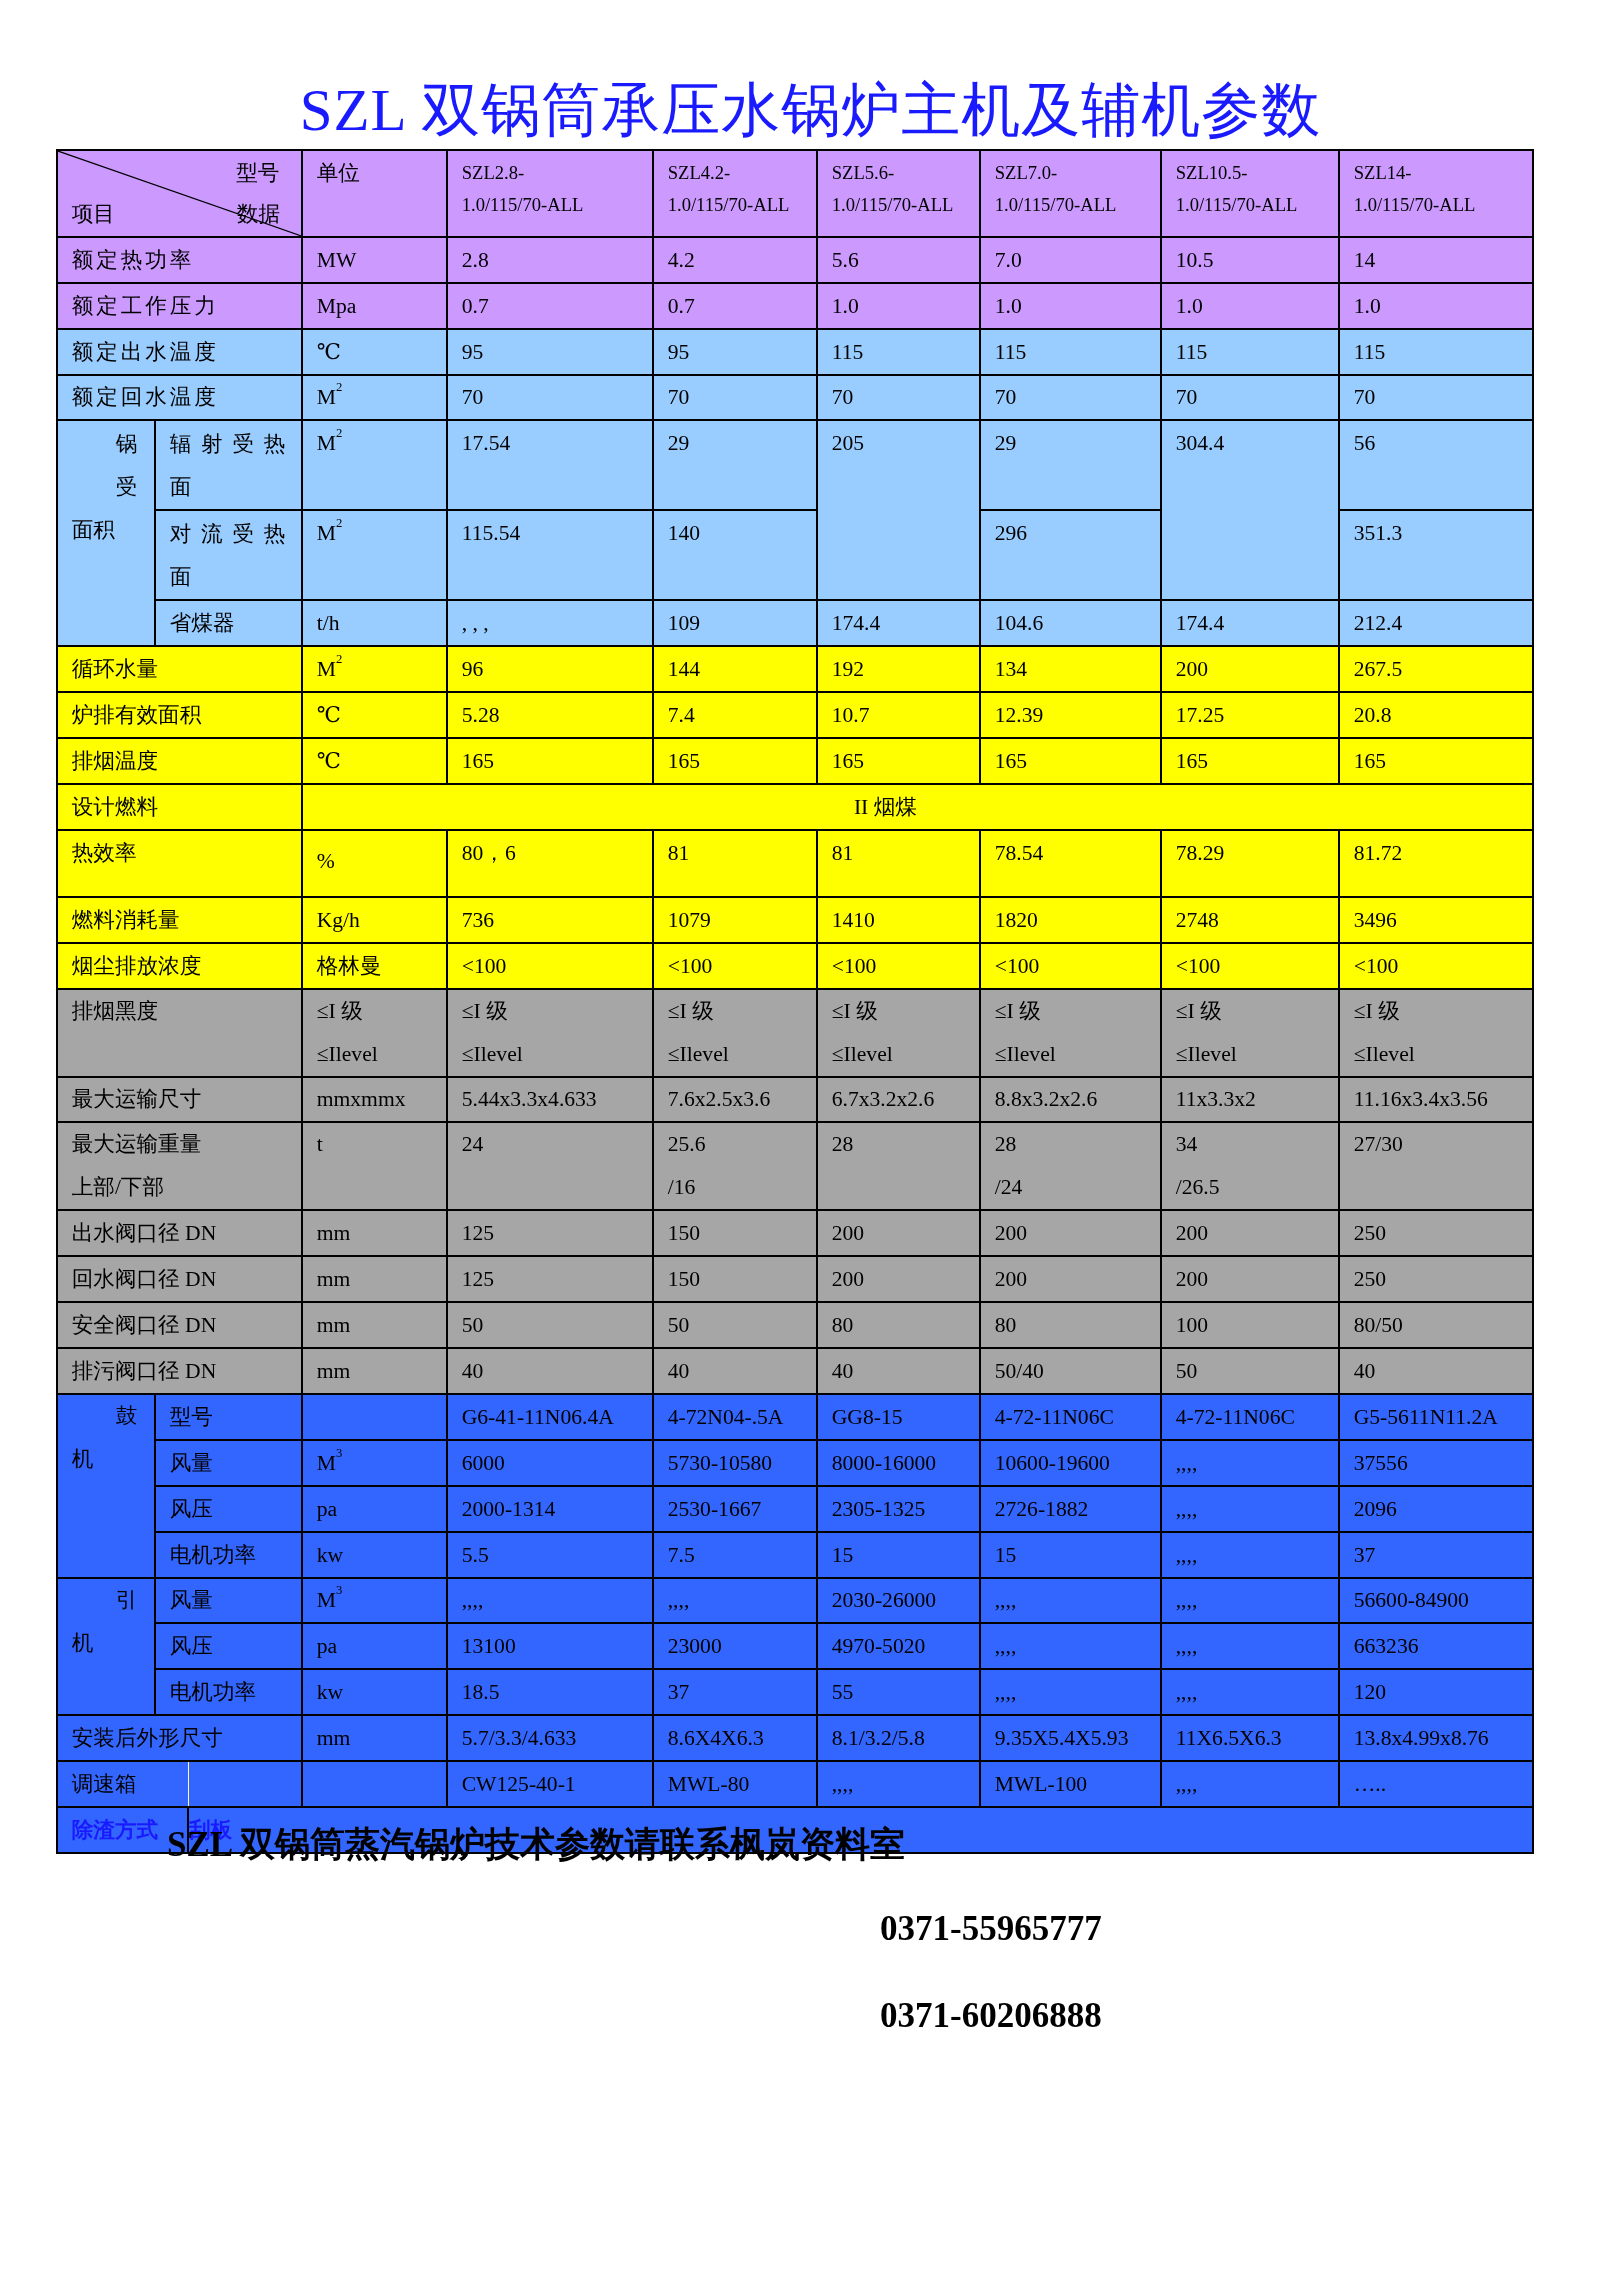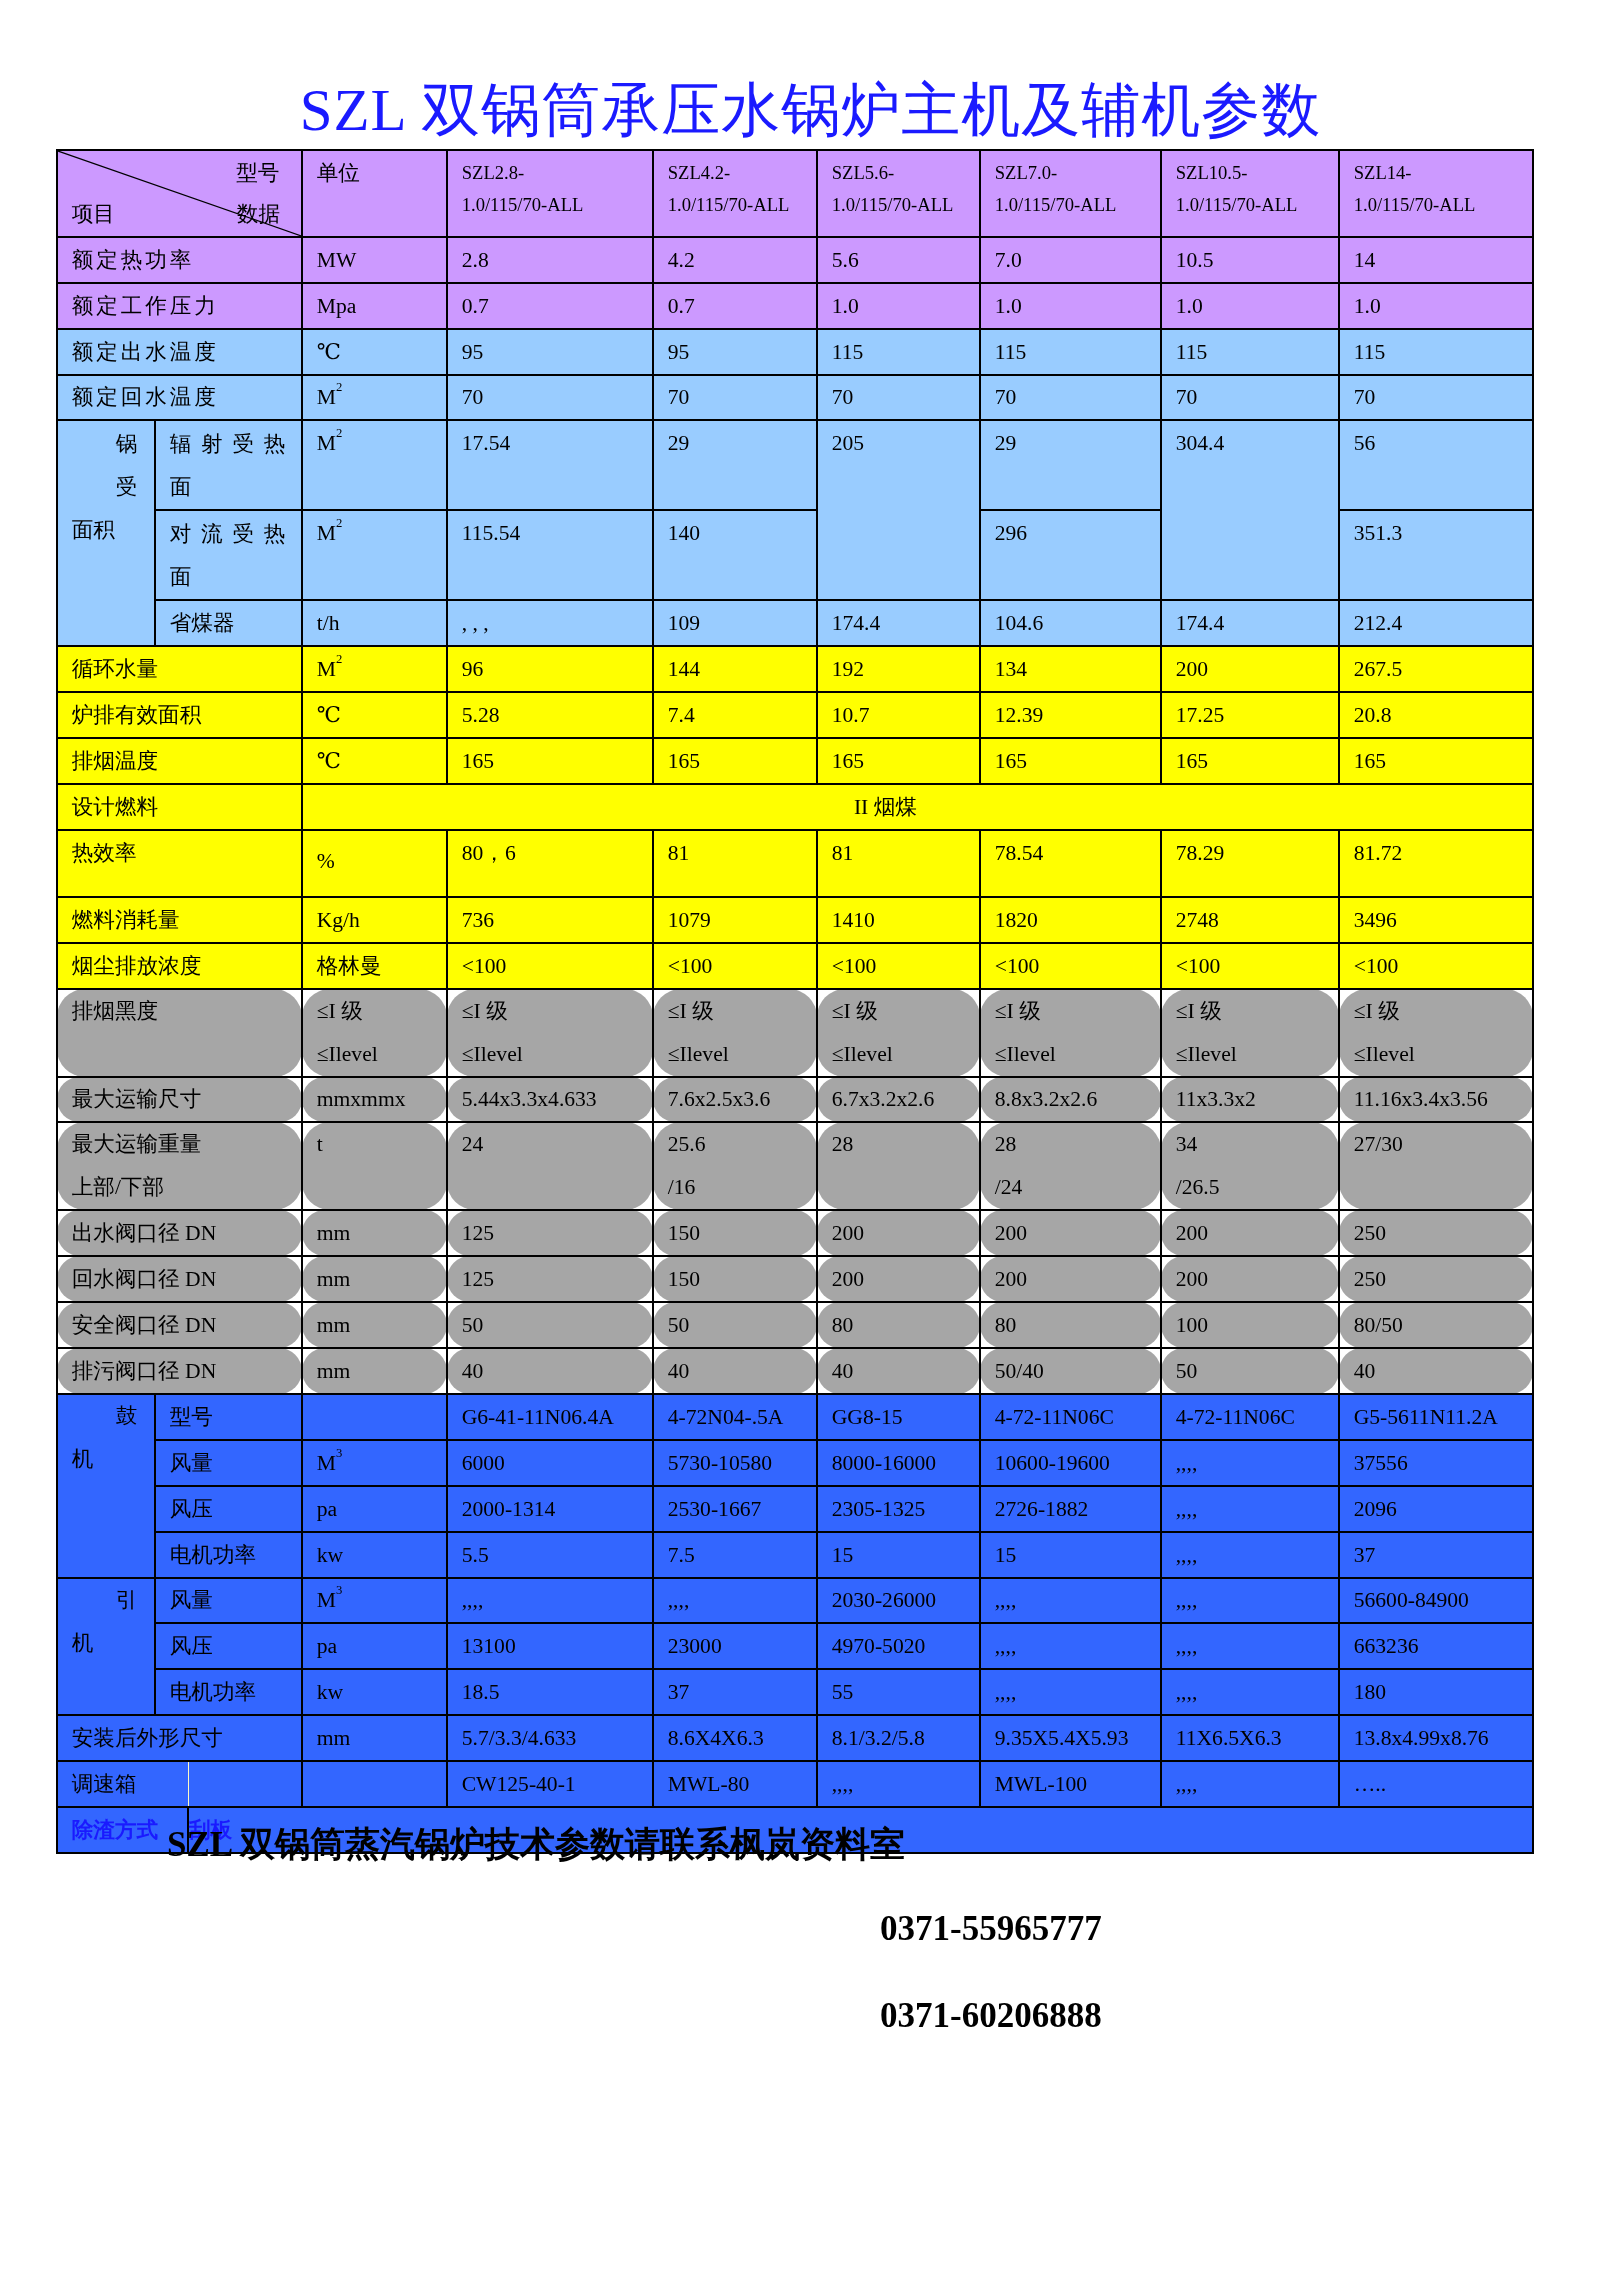--- a/index.html
+++ b/index.html
@@ -8,21 +8,21 @@
   .title { position:absolute; left:0; width:1621px; top:71px; text-align:center;
            font-size:59px; color:#1a1aff; line-height:78px; letter-spacing:1px;
            font-family:"Liberation Serif","DejaVu Serif",serif; }
   table.spec { position:absolute; left:56px; top:149px; width:1476px;
                border-collapse:collapse; table-layout:fixed; font-size:21.6px; }
   table.spec td { border:2px solid #000; padding:5.9px 11.8px 0 13.7px; vertical-align:top;
                   line-height:32px; overflow:hidden; white-space:nowrap; }
   .purple td { background:#cc99ff; }
   .lblue  td { background:#99ccff; }
   .yellow td { background:#ffff00; }
-  .grey   td { background:#a6a6a6;border-radius:28px; }
+  .grey   td { background:#a6a6a6; }
   .blue   td { background:#3366ff; }
   tr.r1 td { height:38px; }
   tr.r2 td { height:79px; }
   .hdr-model { font-size:18.6px; line-height:42px; }
   .diag-cell { position:relative; }
   .diag-cell svg { position:absolute; left:0; top:0; width:100%; height:100%; }
   .diag-top { position:absolute; right:21.6px; top:5.9px; font-size:21.6px; }
   .diag-bl { position:absolute; left:13.7px; bottom:5.9px; font-size:21.6px; }
   .diag-br { position:absolute; right:21px; bottom:5.9px; font-size:21.6px; }
   .spaced { letter-spacing:11.8px;margin-left:44px; }
@@ -415,21 +415,21 @@
     <td>663236</td>
   </tr>
   <tr class="blue r1">
     <td>电机功率</td>
     <td>kw</td>
     <td>18.5</td>
     <td>37</td>
     <td>55</td>
     <td>,,,,</td>
     <td>,,,,</td>
-    <td>180</td>
+    <td>120</td>
   </tr>
 
   <tr class="blue r1">
     <td colspan="2">安装后外形尺寸</td>
     <td>mm</td>
     <td>5.7/3.3/4.633</td>
     <td>8.6X4X6.3</td>
     <td>8.1/3.2/5.8</td>
     <td>9.35X5.4X5.93</td>
     <td>11X6.5X6.3</td>

